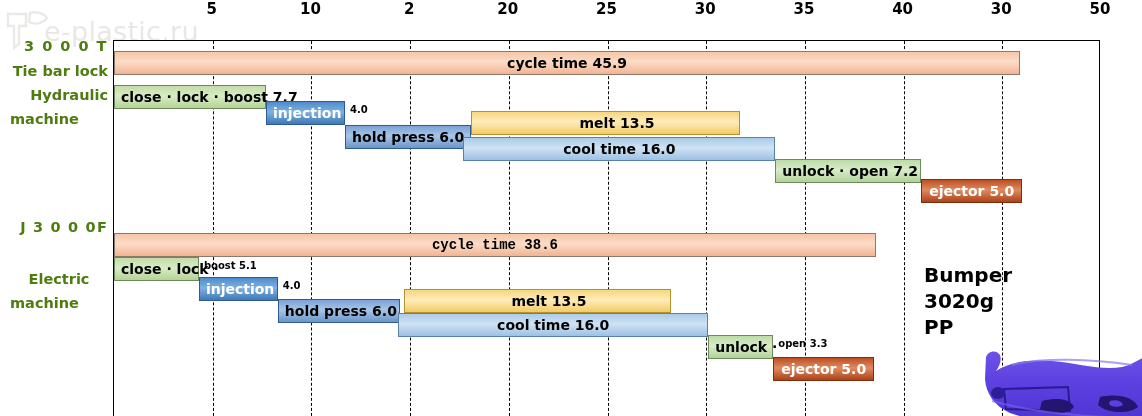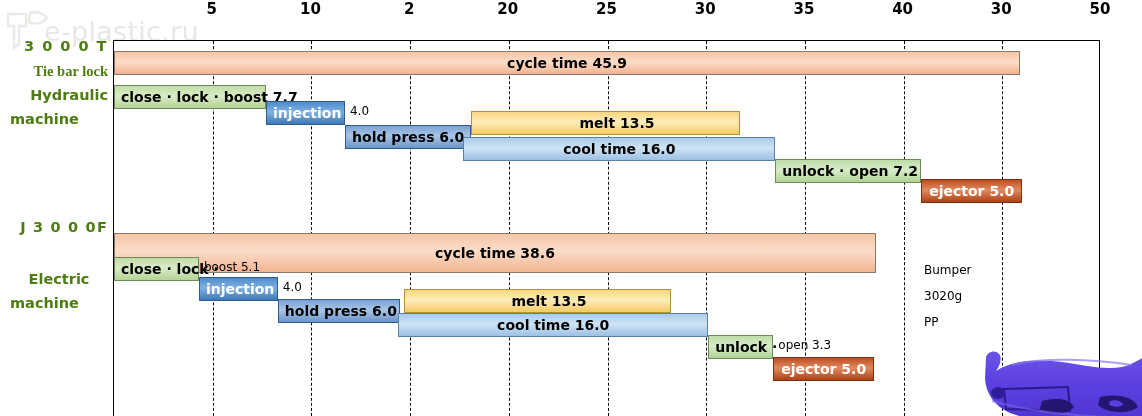--- a/index.html
+++ b/index.html
@@ -43,42 +43,42 @@
   .b-melt{background:linear-gradient(to bottom,#f7d67e 0%,#fdecbb 45%,#f3cb63 100%);
            border:1.3px solid #b79030;padding-left:23px;}
   .b-cool{background:linear-gradient(to bottom,#a9cbe8 0%,#cfe3f4 45%,#9cc1e3 100%);
            border:1.3px solid #5a82a8;}
   .b-unlock{background:linear-gradient(to bottom,#bcdca6 0%,#d8ecc8 45%,#b0d397 100%);
            border:1.3px solid #6f8a5a;}
   .b-eject{background:linear-gradient(to bottom,#bc4f22 0%,#e08a60 45%,#ad4318 100%);
            border:1.3px solid #7d2f0e;}
 
   
-  .bar-note{position:absolute;font-size:12px;font-weight:normal;color:#000;
+  .bar-note{position:absolute;font-size:10px;font-weight:bold;color:#000;
             white-space:nowrap;}
 
   
-  .part-note{position:absolute;font-size:12px;font-weight:normal;color:#000;}
+  .part-note{position:absolute;font-size:20px;font-weight:bold;color:#000;}
 
   
   #bumper{position:absolute;left:868px;top:304px;width:208px;height:86px;}
 </style>
 </head>
 <body>
 
 <div id="watermark">
   <svg class="wm-logo" width="44" height="42" viewBox="0 0 44 42">
     <path d="M2 4 L20 4 L20 16 L13 16 L13 34 L8 38 L8 16 L2 16 Z" fill="none" stroke="#d5cfca" stroke-width="2.4"></path>
     <path d="M24 3 C30 1 38 3 41 8 C36 14 28 15 23 12 Z" fill="none" stroke="#d5cfca" stroke-width="2.4"></path>
   </svg>
   <div class="wm-text">e-plastic.ru</div>
 </div>
 
 <div class="side-label" style="right:auto;left:18px;top:38px;width:90px;letter-spacing:1.5px;">3 0 0 0 T</div>
-<div class="side-label" style="right:auto;left:10px;top:63px;width:98px;font-family:Liberation Serif, serif;">Tie bar lock</div>
+<div class="side-label" style="right:auto;left:10px;top:63px;width:98px;">Tie bar lock</div>
 <div class="side-label" style="right:auto;left:10px;top:87px;width:98px;text-align:right;">Hydraulic</div>
 <div class="side-label" style="right:auto;left:10px;top:111px;width:98px;text-align:left;">machine</div>
 
 <div class="side-label" style="right:auto;left:18px;top:219px;width:90px;letter-spacing:1.2px;">J 3 0 0 0F</div>
 <div class="side-label" style="right:auto;left:10px;top:271px;width:98px;text-align:center;">Electric</div>
 <div class="side-label" style="right:auto;left:10px;top:295px;width:98px;text-align:left;">machine</div>
 
 <div id="tick-labels">
     <div class="tick-label" style="left: 211.7px;">5</div>
     <div class="tick-label" style="left: 310.4px;">10</div>
@@ -123,21 +123,21 @@
       </div>
       <div class="bar b-cool" title="cool time   16.0" style="left: 349.398px; top: 96px; width: 311.892px; height: 24px;">
         <span class="lbl">cool time   16.0</span>
       </div>
       <div class="bar b-unlock" title="unlock · open  7.2" style="left: 661.29px; top: 118px; width: 146.076px; height: 24px;">
         <span class="lbl">unlock · open  7.2</span>
       </div>
       <div class="bar b-eject" title="ejector  5.0" style="left: 807.366px; top: 138px; width: 100.674px; height: 24px;">
         <span class="lbl" style="color: rgb(255, 255, 255);">ejector  5.0</span>
       </div>
-      <div class="bar b-cycle" title="cycle time   38.6" style="left: 0px; top: 192px; width: 761.964px; height: 40px;">
+      <div class="bar b-cycle" title="cycle time   38.6" style="left: 0px; top: 192px; width: 761.964px; height: 24px; font-family: Liberation Mono, monospace;">
         <span class="lbl" style="text-align: center;">cycle time   38.6</span>
       </div>
       <div class="bar b-close" title="close · lock ·" style="left: 0px; top: 216px; width: 84.882px; height: 24px;">
         <span class="lbl">close · lock ·</span>
       </div>
       <div class="bar-note" style="left: 89.882px; top: 219px;">boost 5.1</div>
       <div class="bar b-inject" title="injection" style="left: 84.882px; top: 236px; width: 78.96px; height: 24px;">
         <span class="lbl" style="color: rgb(255, 255, 255);">injection</span>
       </div>
       <div class="bar-note" style="left: 168.842px; top: 239px;">4.0</div>

